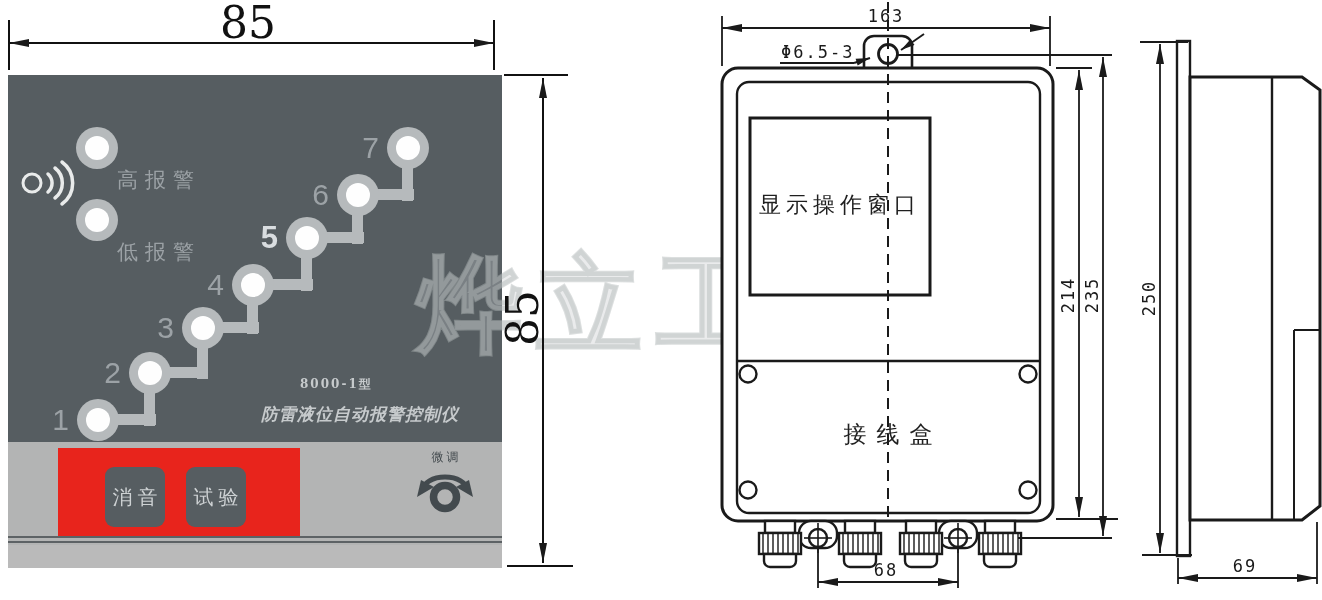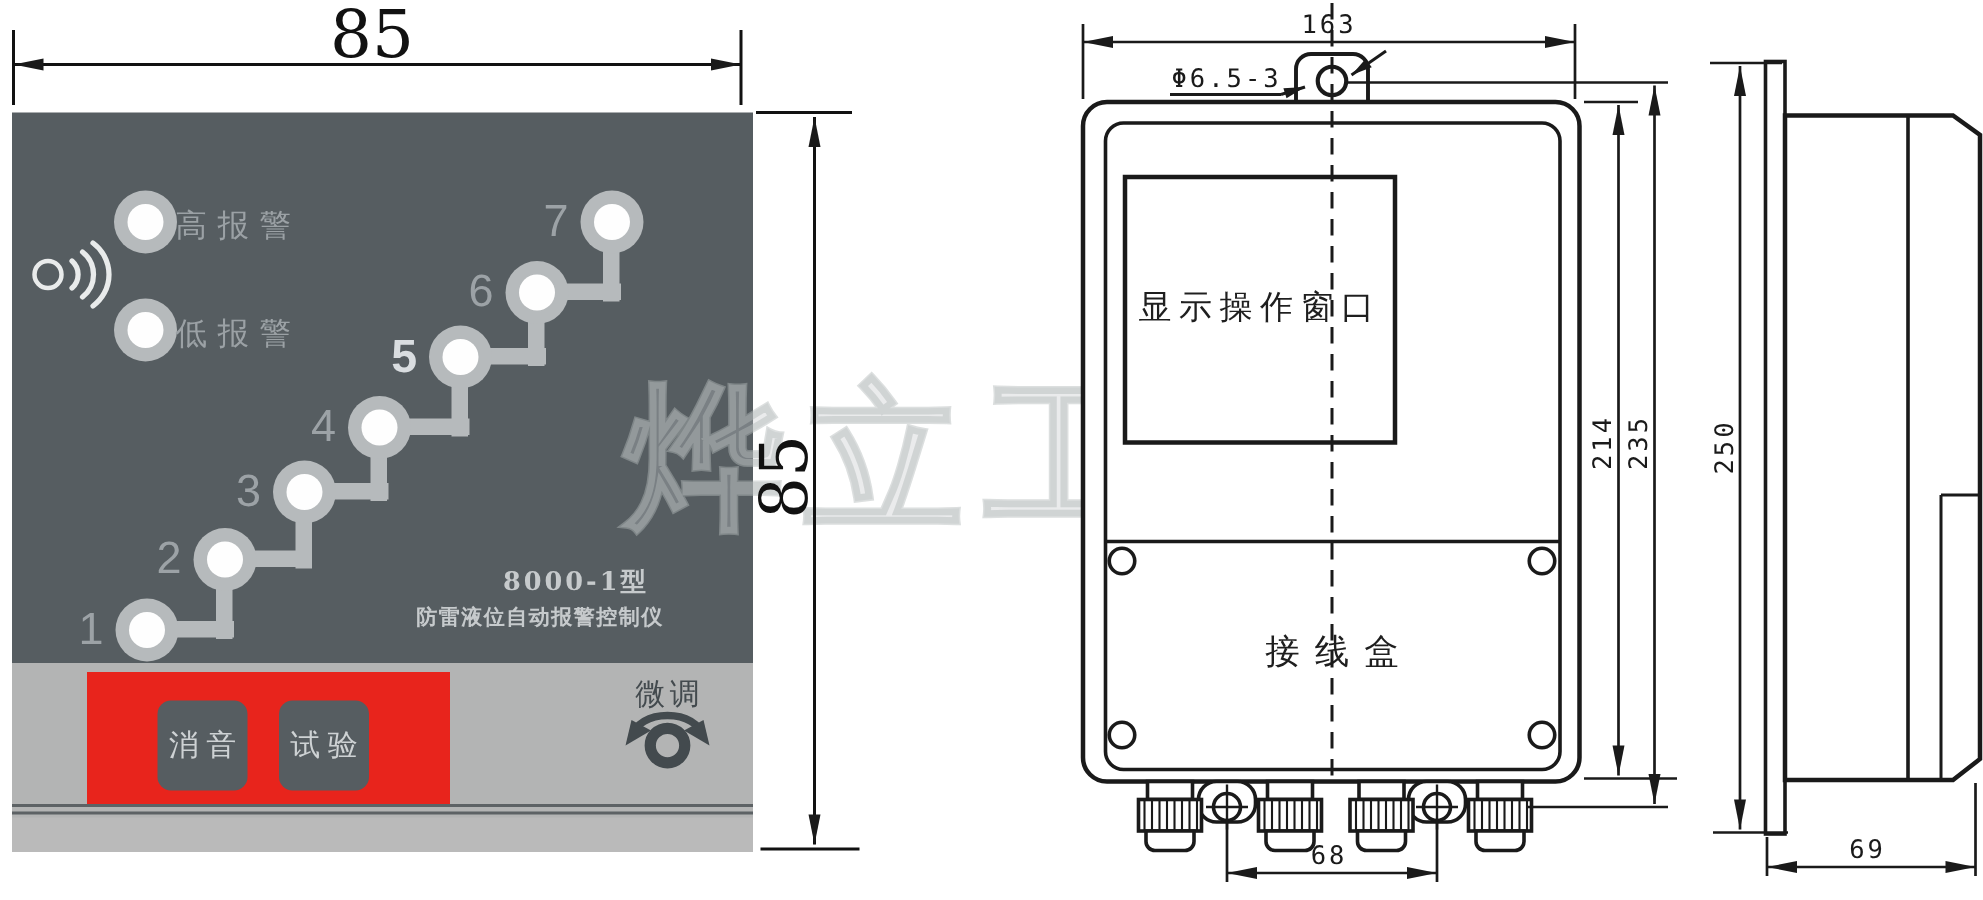--- a/index.html
+++ b/index.html
@@ -11,34 +11,34 @@
   .panel-dark{left:8px;top:75px;width:494px;height:367px;background:#565d61;}
   .panel-light{left:8px;top:442px;width:494px;height:126px;background:#b3b4b4;}
   .panel-strip{left:8px;top:545px;width:494px;height:23px;background:#bababa;}
   .divider{left:8px;width:494px;height:2px;background:#5d6265;}
 
   .led{width:42px;height:42px;border-radius:50%;background:#b6babc;}
   .led::after{content:"";position:absolute;inset:9px;border-radius:50%;background:#fefefe;}
   .num{width:42px;text-align:right;font-size:30px;line-height:38px;color:#9ca2a6;}
   .num.bright{color:#d9dde0;font-weight:bold;font-size:31px;}
   .conn{background:#b6babc;}
-  .alarm-label{font-size:21px;letter-spacing:7px;color:#9ba1a5;white-space:nowrap;}
-
-  .model-label{left:300px;top:376px;width:168px;text-align:center;
-        font-family:"DejaVu Serif",serif;font-weight:bold;font-size:17px;
+  .alarm-label{font-size:21px;letter-spacing:7px;color:#9ba1a5;white-space:nowrap;margin-top:30px;}
+
+  .model-label{left:300px;top:376px;width:168px;text-align:left;
+        font-family:"DejaVu Serif",serif;font-weight:bold;font-size:12px;
         letter-spacing:2px;color:#c6cacc;}
   .product-name{left:238px;top:403px;width:244px;text-align:center;
-        font-family:"DejaVu Serif",serif;font-weight:bold;
-        font-size:14px;letter-spacing:1px;color:#c6cacc;white-space:nowrap;}
+        font-family:"DejaVu Serif",serif;font-style:italic;font-weight:bold;
+        font-size:17px;letter-spacing:1px;color:#c6cacc;white-space:nowrap;}
 
   .red-block{left:58px;top:448px;width:242px;height:89px;background:#e8241c;}
   .panel-btn{top:467px;width:60px;height:60px;border-radius:9px;background:#565d61;
         color:#ced2d4;font-size:20px;letter-spacing:5px;text-indent:5px;
         line-height:60px;text-align:center;}
-  .knob-label{left:413px;top:449px;width:64px;text-align:center;font-size:20px;
+  .knob-label{left:413px;top:449px;width:64px;text-align:center;font-size:12px;
         letter-spacing:3px;text-indent:3px;color:#434a4e;}
 
   
   .watermark{left:416px;top:234px;font-size:106px;font-weight:bold;letter-spacing:14px;
         color:rgba(193,197,199,0.34);-webkit-text-stroke:2px rgba(178,183,185,0.45);
         white-space:nowrap;z-index:2;}
   .layer-drawing{left:0;top:0;z-index:3;}
   .layer-panel{z-index:1;}
 
   svg text{font-family:"Liberation Sans",sans-serif;}

